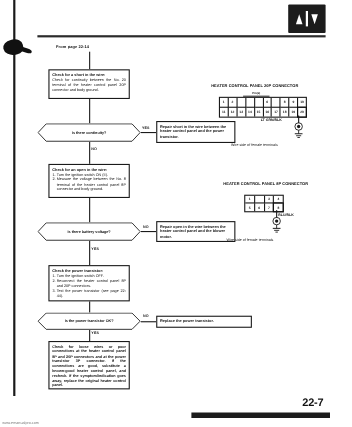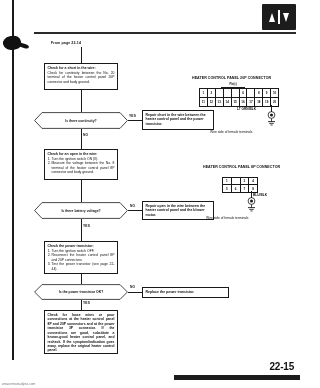--- a/index.html
+++ b/index.html
@@ -299,16 +299,16 @@
     <circle cx="6.5" cy="4" r="3.4" fill="none" stroke="#1a1a1a" stroke-width="0.8"></circle>
     <circle cx="6.5" cy="4" r="1.5" fill="#1a1a1a"></circle>
     <line x1="6.5" y1="7.4" x2="6.5" y2="10.6" stroke="#1a1a1a" stroke-width="0.8"></line>
     <line x1="3" y1="10.6" x2="10" y2="10.6" stroke="#1a1a1a" stroke-width="0.9"></line>
     <line x1="4.2" y1="12.4" x2="8.8" y2="12.4" stroke="#1a1a1a" stroke-width="0.8"></line>
     <line x1="5.4" y1="14" x2="7.6" y2="14" stroke="#1a1a1a" stroke-width="0.8"></line>
   </svg>
 
   <div class="caption" style="left:206px;top:216px;">Wire side of female terminals</div>
 
-  <div class="pagenum">22-15</div>
+  <div class="pagenum">22-7</div>
   <div class="footer-rule"></div>
   <div class="watermark">www.emanualpro.com</div>
 </div>
 
 </body></html>

